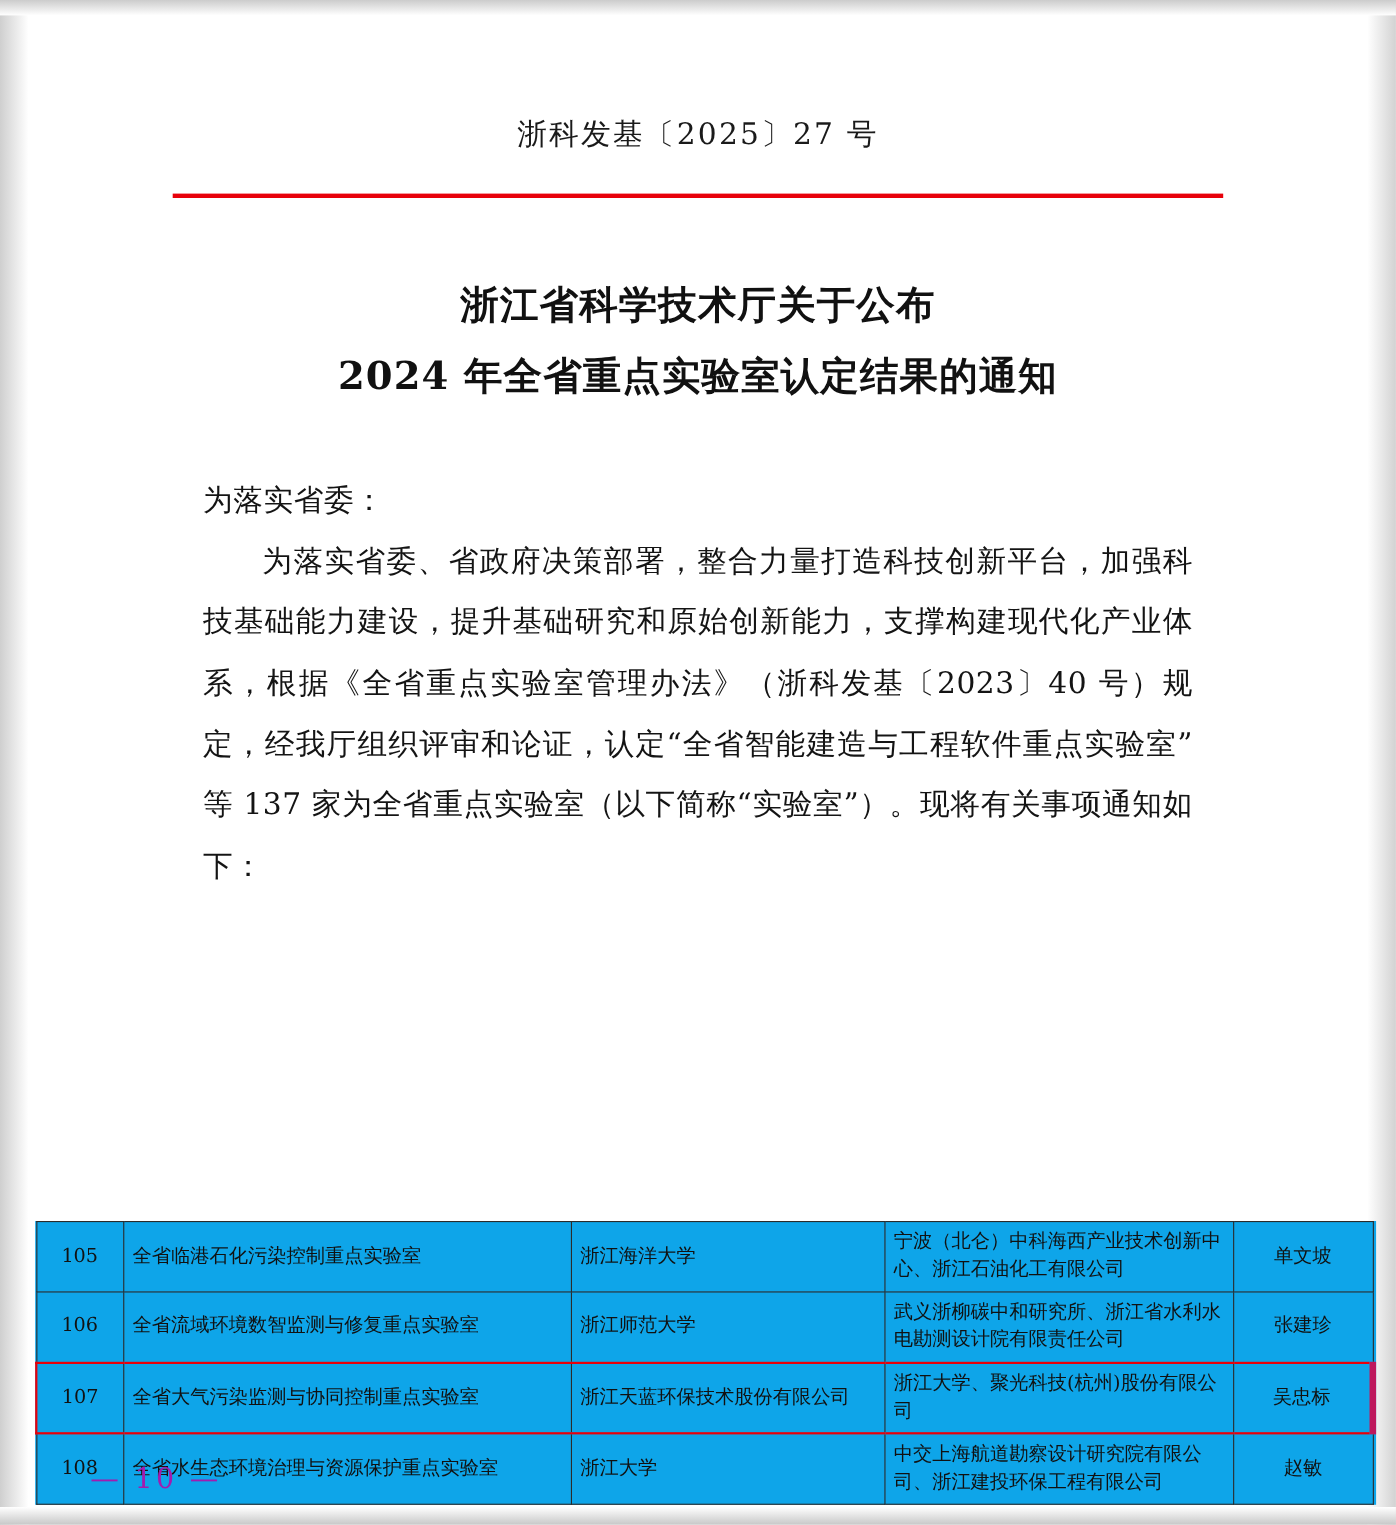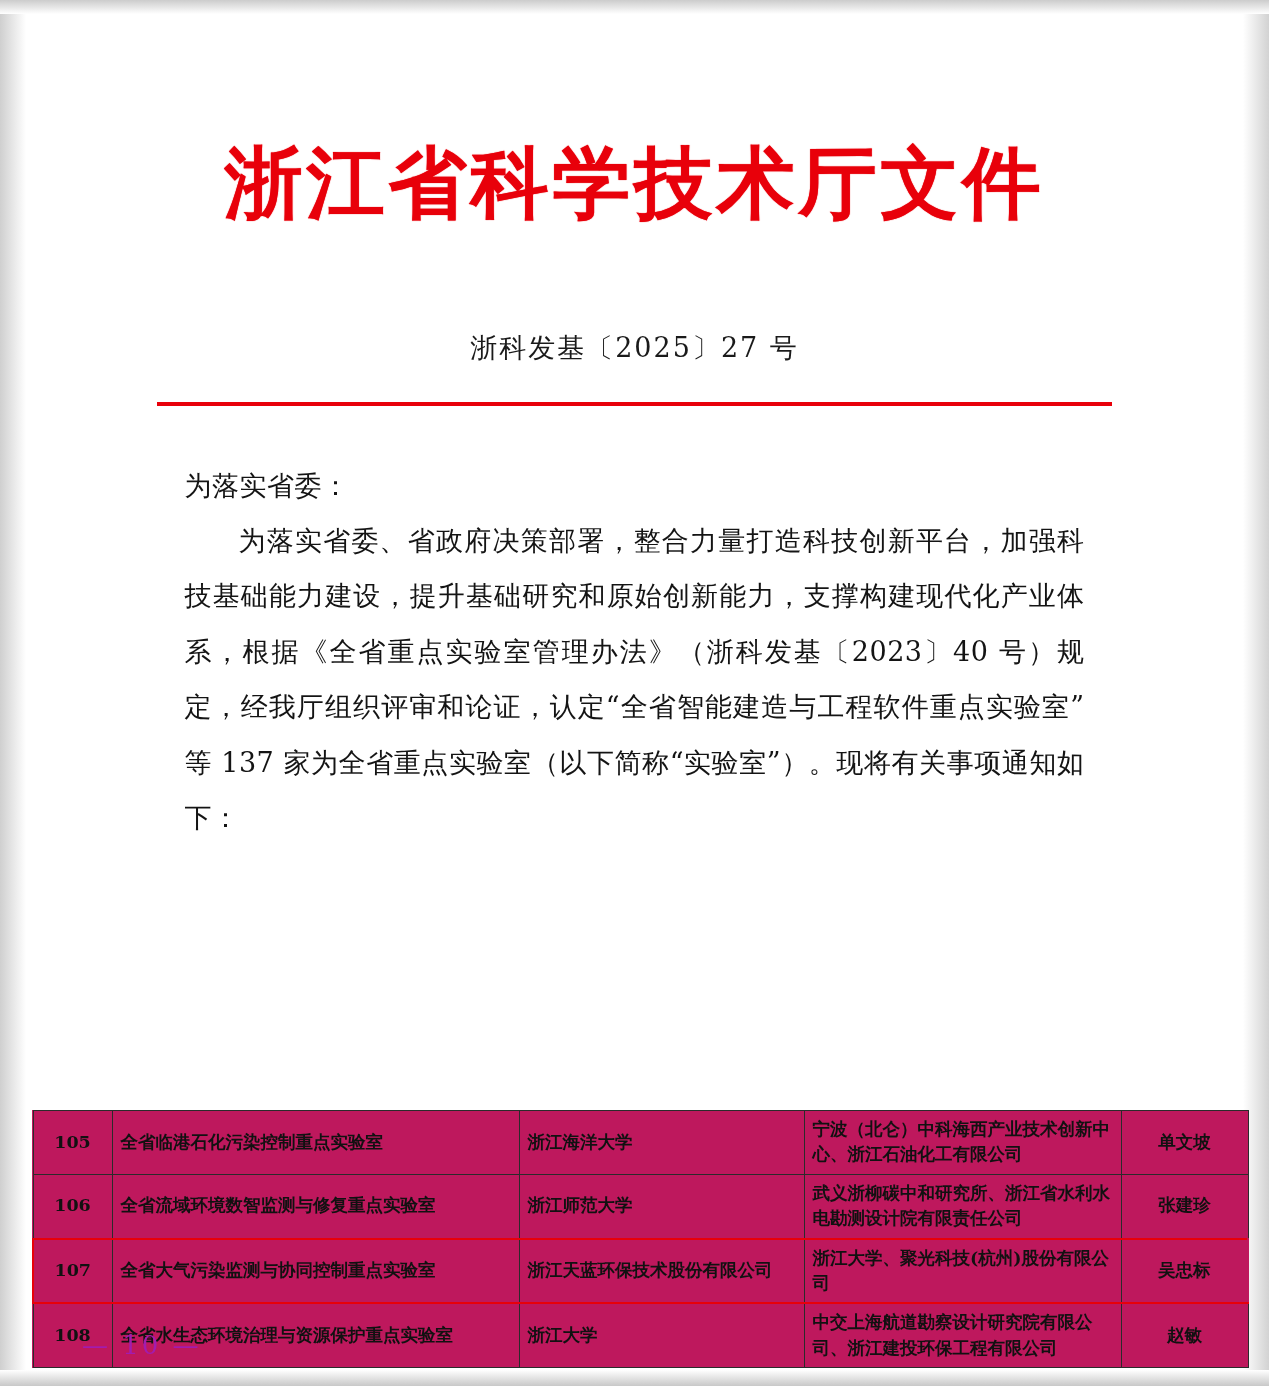--- a/index.html
+++ b/index.html
@@ -108,22 +108,21 @@
     position: absolute;
     left: 32px;
     top: 1110px;
     width: 1205px;
     z-index: 4;
   }
   table.award-table {
     border-collapse: collapse;
     width: 1205px;
     table-layout: fixed;
-    background: #be185d;
-    font-weight: bold;
+    background: #0ea5e9;
   }
   table.award-table td {
     border: 1px solid #2b2b2b;
     font-size: 17.5px;
     color: #111;
     padding: 6px 8px;
     line-height: 1.45;
     vertical-align: middle;
     font-family: "DejaVu Serif", "Liberation Serif", serif;
   }
@@ -134,21 +133,21 @@
   td.col-person { width: 110px; text-align: center; }
 
   tr.highlight-row td {
     border-top: 2px solid #e8000a;
     border-bottom: 2px solid #e8000a;
   }
   tr.highlight-row td:first-child {
     border-left: 2px solid #e8000a;
   }
   tr.highlight-row td:last-child {
-    border-right: 2px solid #be185d;
+    border-right: 6px solid #be185d;
   }
 
   .page-number {
     position: absolute;
     left: 82px;
     top: 1330px;
     font-size: 26px;
     color: #a21caf;
     letter-spacing: 3px;
     z-index: 4;
@@ -157,23 +156,26 @@
 </head>
 <body>
 
 <div class="page">
   <div class="page-shade-left"></div>
   <div class="page-shade-right"></div>
   <div class="page-shade-top"></div>
   <div class="page-shade-bottom"></div>
 
   <div class="content">
-    <div class="masthead">浙江省科学技术厅文件</div>
     <div class="doc-number">浙科发基〔2025〕27 号</div>
     <div class="red-rule"></div>
+    <div class="title">
+      <div>浙江省科学技术厅关于公布</div>
+      <div>2024 年全省重点实验室认定结果的通知</div>
+    </div>
     <div class="body-block">
       <div class="salutation">为落实省委：</div>
       <div class="para">为落实省委、省政府决策部署，整合力量打造科技创新平台，加强科技基础能力建设，提升基础研究和原始创新能力，支撑构建现代化产业体系，根据《全省重点实验室管理办法》（浙科发基〔2023〕40 号）规定，经我厅组织评审和论证，认定“全省智能建造与工程软件重点实验室”等 137 家为全省重点实验室（以下简称“实验室”）。现将有关事项通知如下：</div>
     </div>
   </div>
 
   <div class="table-wrap">
     <table class="award-table">
       <tbody>
         <tr>

